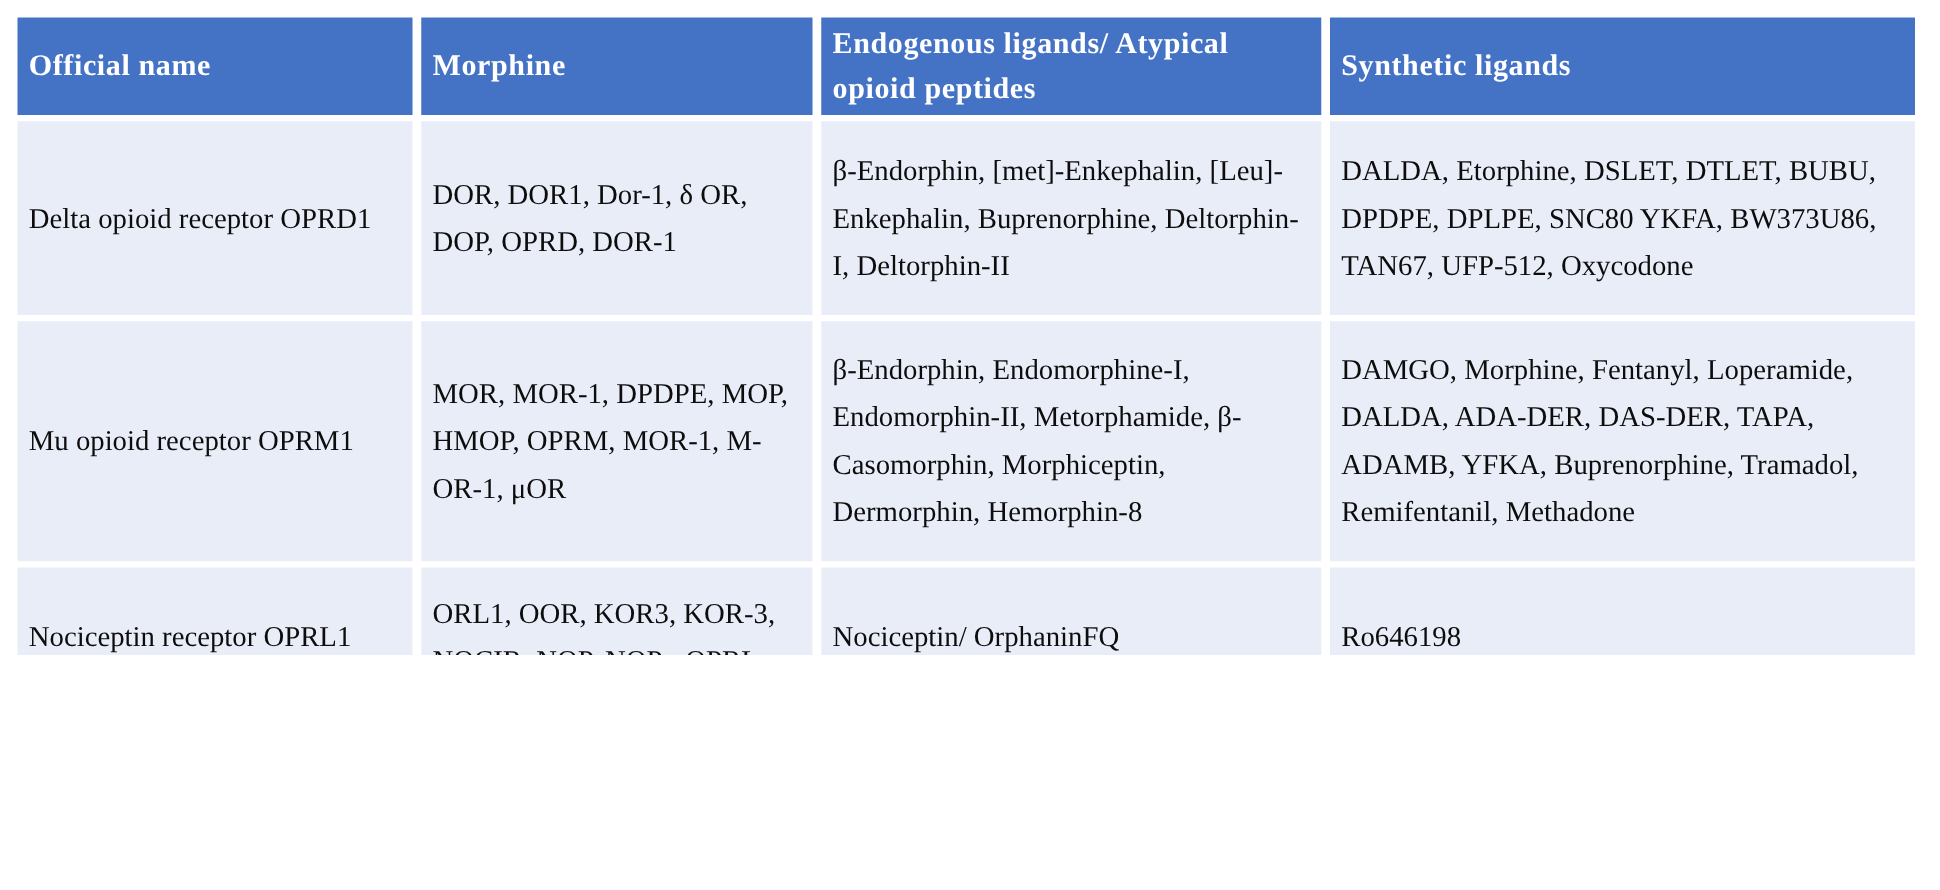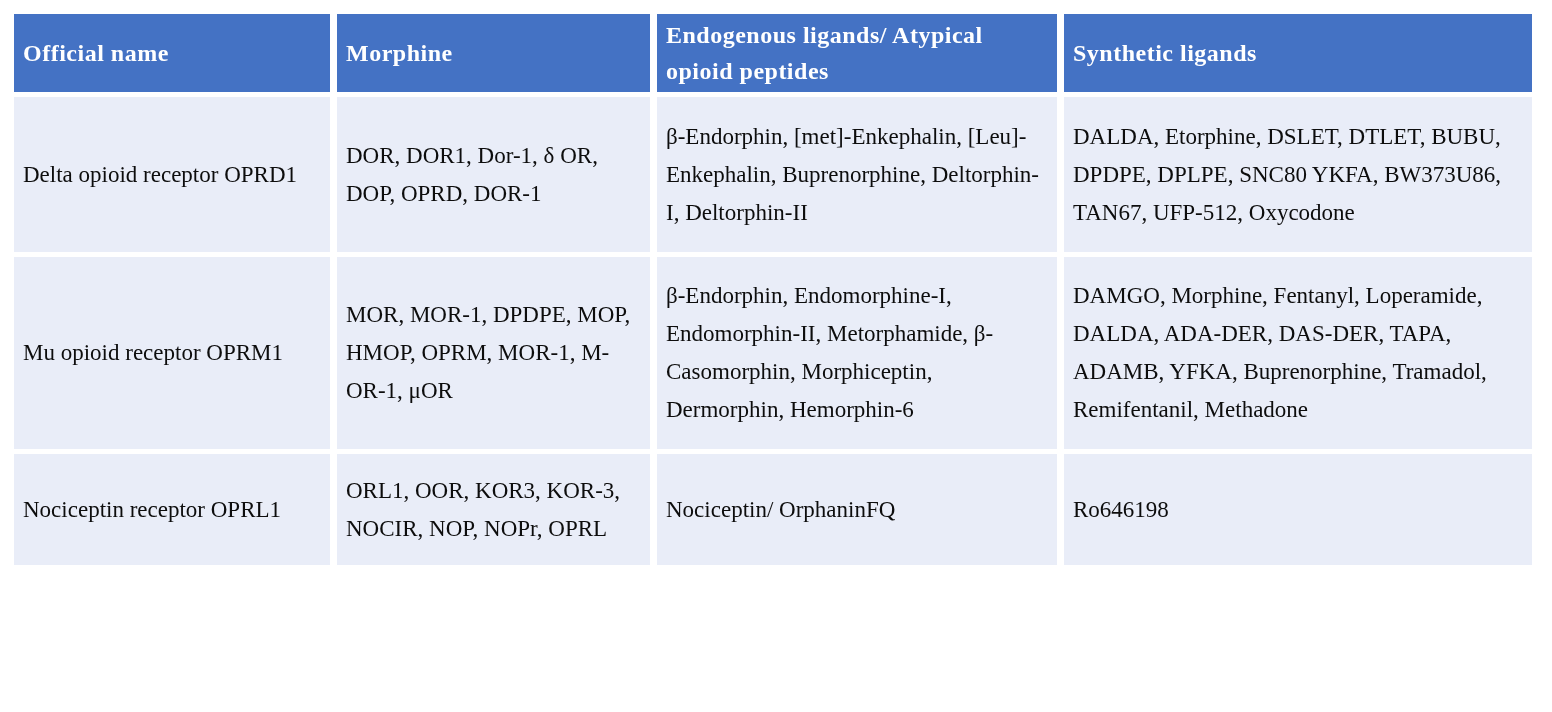--- a/index.html
+++ b/index.html
@@ -3,21 +3,21 @@
 <meta charset="utf-8">
 <style>
   html, body {
     margin: 0;
     padding: 0;
     background: #ffffff;
   }
   .page {
     position: relative;
     width: 1552px;
-    height: 712px;
+    height: 524px;
     background: var(--separator, #ffffff);
     overflow: hidden;
     font-family: "Liberation Serif", serif;
   }
   table.receptor-table {
     border-collapse: separate;
     border-spacing: 7px 5px;
     margin: 9px 0 0 7px;
     table-layout: fixed;
   }
@@ -73,21 +73,21 @@
     </tr>
     <tr class="r1">
       <td class="cell">Delta opioid receptor OPRD1</td>
       <td class="cell">DOR, DOR1, Dor-1, δ OR, DOP, OPRD, DOR-1</td>
       <td class="cell">β-Endorphin, [met]-Enkephalin, [Leu]-Enkephalin, Buprenorphine, Deltorphin-I, Deltorphin-II</td>
       <td class="cell">DALDA,  Etorphine, DSLET, DTLET, BUBU, DPDPE, DPLPE, SNC80 YKFA, BW373U86, TAN67, UFP-512, Oxycodone</td>
     </tr>
     <tr class="r2">
       <td class="cell">Mu opioid receptor OPRM1</td>
       <td class="cell">MOR, MOR-1, DPDPE, MOP, HMOP, OPRM, MOR-1, M-OR-1, μOR</td>
-      <td class="cell">β-Endorphin,  Endomorphine-I, Endomorphin-II, Metorphamide, β-Casomorphin, Morphiceptin, Dermorphin, Hemorphin-6</td>
+      <td class="cell">β-Endorphin,  Endomorphine-I, Endomorphin-II, Metorphamide, β-Casomorphin, Morphiceptin, Dermorphin, Hemorphin-8</td>
       <td class="cell">DAMGO, Morphine, Fentanyl, Loperamide, DALDA, ADA-DER, DAS-DER, TAPA, ADAMB, YFKA, Buprenorphine, Tramadol, Remifentanil, Methadone</td>
     </tr>
     <tr class="r4">
       <td class="cell">Nociceptin receptor OPRL1</td>
       <td class="cell">ORL1, OOR, KOR3, KOR-3, NOCIR, NOP, NOPr, OPRL</td>
       <td class="cell">Nociceptin/ OrphaninFQ</td>
       <td class="cell">Ro646198</td>
     </tr>
   </tbody>
     </table>

